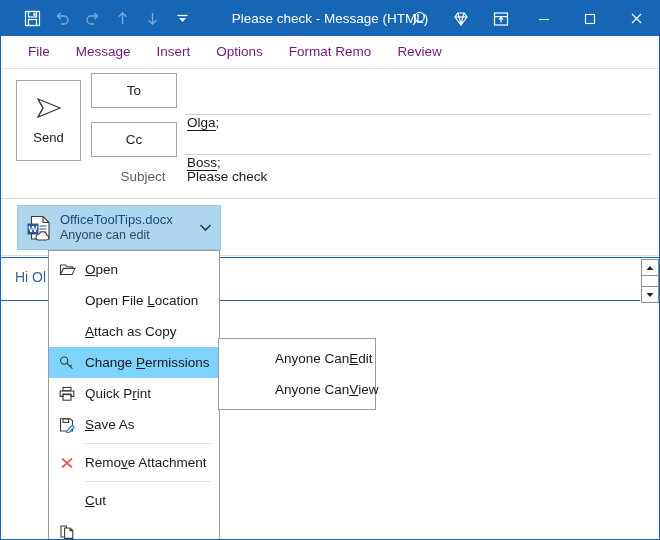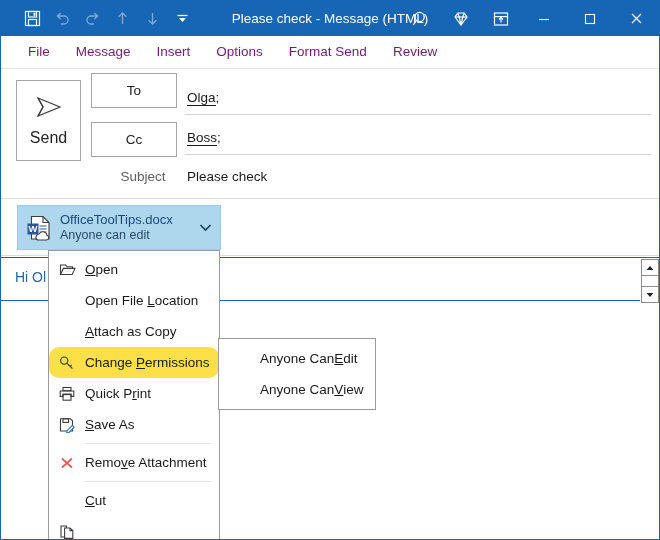--- a/index.html
+++ b/index.html
@@ -123,21 +123,21 @@
     left: 15px; top: 11px;
     width: 63px; height: 79px;
     border: 1px solid #a6a6a6;
     background: #ffffff;
     display: flex;
     flex-direction: column;
     align-items: center;
     justify-content: center;
   }
   .send-label {
-    font-size: 16px;
+    font-size: 13px;
     color: #222;
     margin-top: 6px;
   }
   .field-btn {
     position: absolute;
     left: 90px;
     width: 84px; height: 33px;
     border: 1px solid #a6a6a6;
     background: #ffffff;
     display: flex;
@@ -155,20 +155,21 @@
     border-bottom: 1px solid #d0d0d0;
   }
   .line-to { top: 45px; }
   .line-cc { top: 85px; }
   .recipient {
     position: absolute;
     left: 186px;
     font-size: 13.5px;
     color: #1a1a1a;
     white-space: nowrap;
+    margin-top: 25px;
   }
   .recipient .nm {
     border-bottom: 1px solid #1a1a1a;
   }
   .rec-to { top: 21px; }
   .rec-cc { top: 61px; }
   .subject-label {
     position: absolute;
     left: 110px;
     top: 100px;
@@ -313,21 +314,21 @@
   .ctx-item {
     position: relative;
     height: 31px;
     display: flex;
     align-items: center;
     font-size: 13.5px;
     color: #1a1a1a;
     white-space: nowrap;
     box-sizing: border-box;
   }
-  .ctx-item.hl { background: #fde047; border-radius: 10px; }
+  .ctx-item.hl { background: #7dd3fc; }
   .ctx-ico {
     width: 36px;
     height: 31px;
     flex: none;
     display: flex;
     align-items: center;
     justify-content: center;
   }
   .ctx-label { flex: 1 1 auto; }
   .ctx-arrow {
@@ -355,21 +356,21 @@
     background: #ffffff;
     border: 1px solid #9b9b9b;
     box-sizing: border-box;
     padding: 4px 0;
     z-index: 50;
   }
   .sub-item {
     height: 31px;
     display: flex;
     align-items: center;
-    padding-left: 41px;
+    padding-left: 56px;
     font-size: 13.5px;
     color: #1a1a1a;
     white-space: nowrap;
     box-sizing: border-box;
   }
 </style>
 </head>
 <body>
 
 <div id="app">
@@ -457,21 +458,21 @@
           </svg>
       </div>
     </div>
   </div>
 
   <div class="ribbon">
     <div class="ribbon-tab">File</div>
     <div class="ribbon-tab">Message</div>
     <div class="ribbon-tab">Insert</div>
     <div class="ribbon-tab">Options</div>
-    <div class="ribbon-tab">Format Send</div>
+    <div class="ribbon-tab">Format Remo</div>
     <div class="ribbon-tab">Review</div>
   </div>
 
   <div class="header">
 
     <div class="send-btn">
       <span>
         <svg width="34" height="24" viewBox="0 0 34 24" fill="none" stroke="#3b3b3b" stroke-width="1.2">
           <path d="M6 3 L28 12 L6 21 L11 12 Z"></path>
           <path d="M6 3 L11 12 L6 21"></path>

